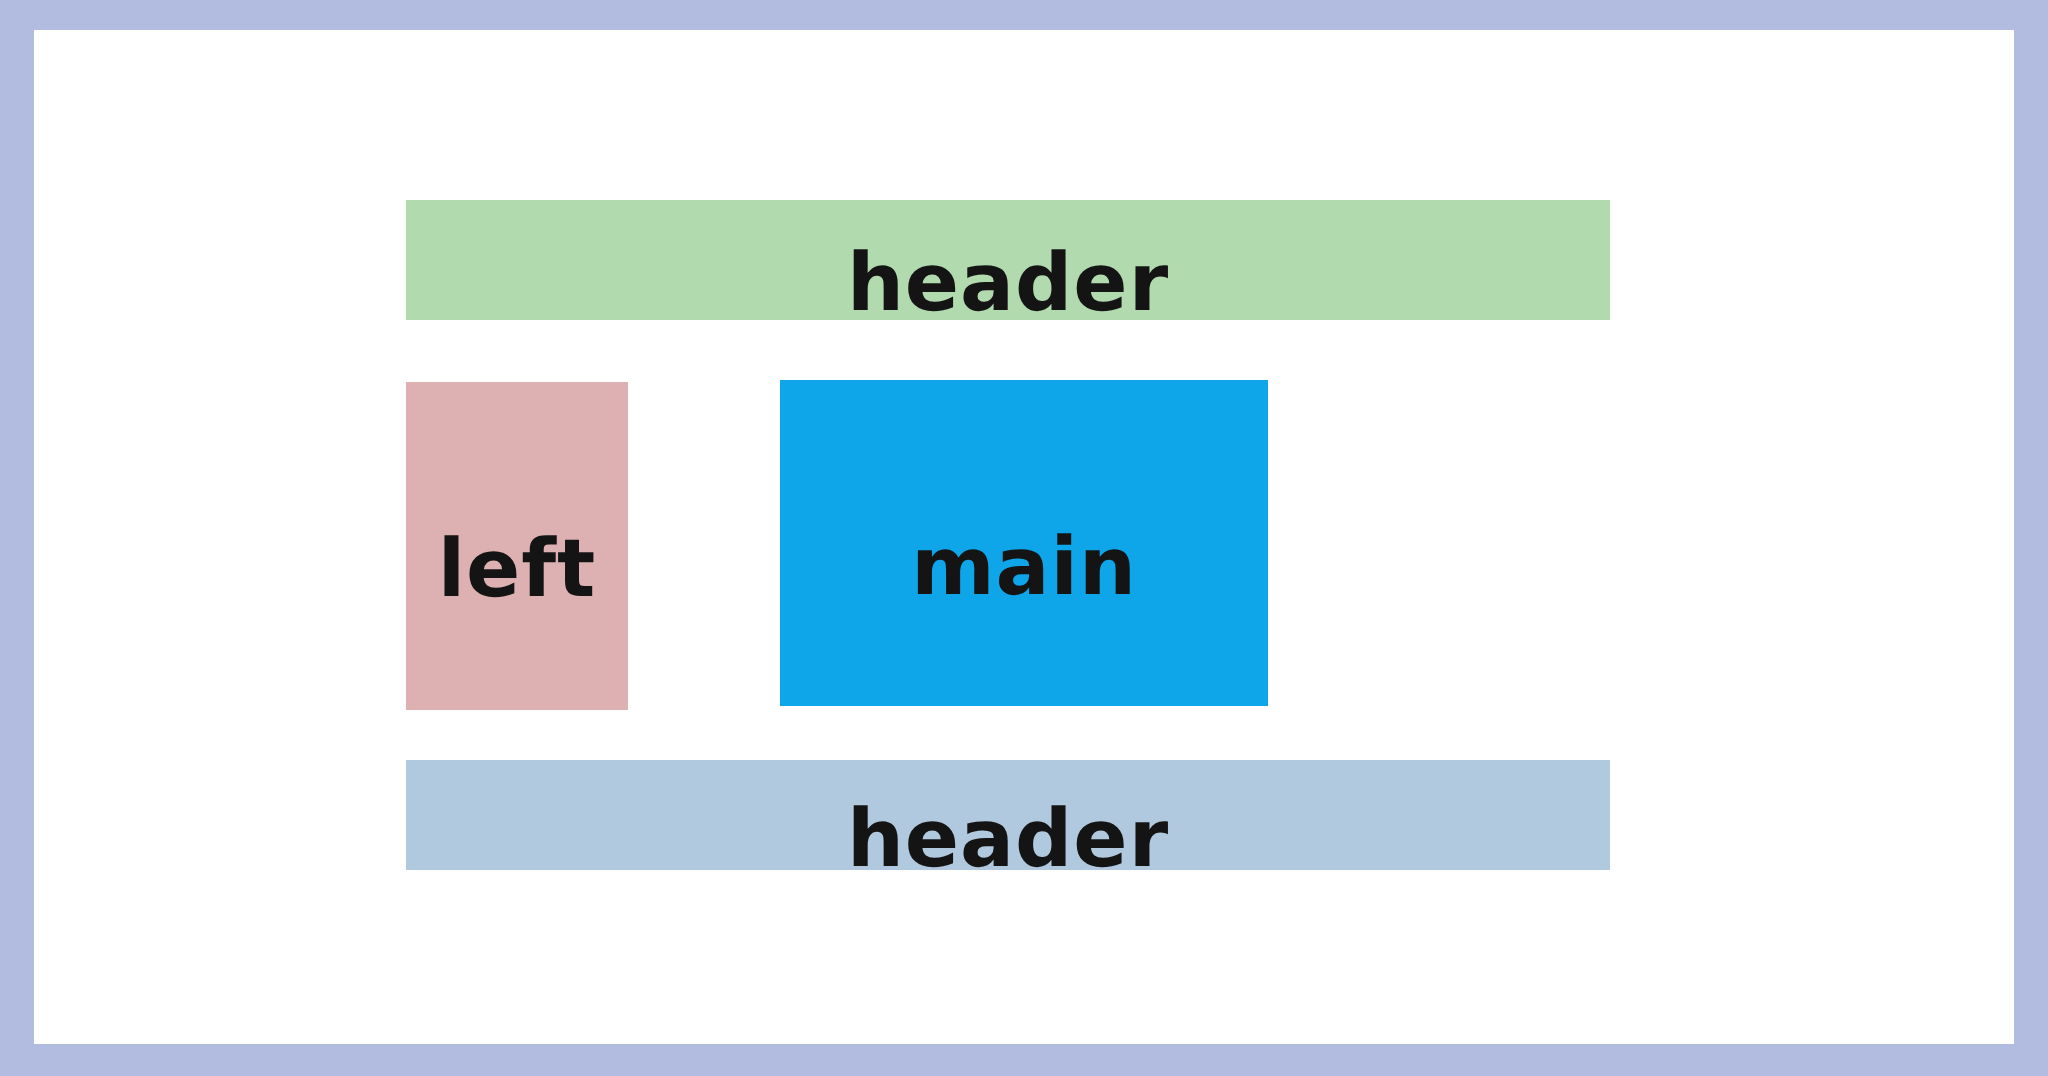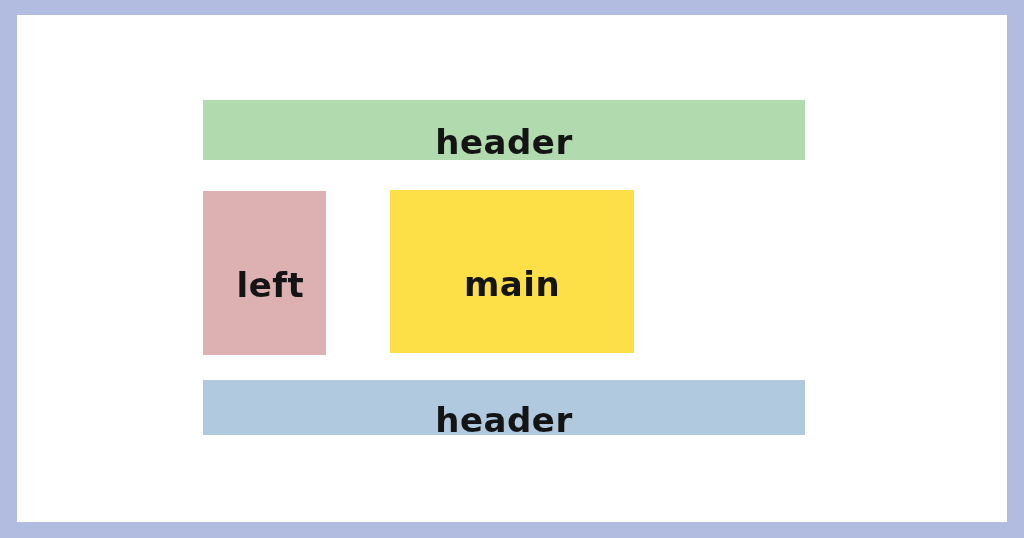--- a/index.html
+++ b/index.html
@@ -23,50 +23,50 @@
     background: #ffffff;
   }
   .region {
     position: absolute;
     display: flex;
     align-items: center;
     justify-content: center;
     overflow: visible;
   }
   .region .label {
-    font-size: 34px;
+    font-size: 40px;
     font-weight: bold;
     color: #141414;
     white-space: nowrap;
     flex-shrink: 0;
     letter-spacing: 0.5px;
     margin-top: 24px;
   }
   .region-header { left: 203px; top: 100px; width: 602px; height: 60px; }
-  .region-left   { left: 203px; top: 191px; width: 111px; height: 164px; padding-left: 12px; }
+  .region-left   { left: 203px; top: 191px; width: 111px; height: 164px; }
   .region-main   { left: 390px; top: 190px; width: 244px; height: 163px; }
   .region-right  { left: 705px; top: 192px; width:  86px; height: 159px; }
   .region-footer { left: 203px; top: 380px; width: 602px; height: 55px; }
 </style>
 </head>
 <body>
 
 <div class="stage">
 
   <div class="frame" style="border-color: rgb(178, 187, 224);"></div>
 
   <div class="region region-header" style="background: rgb(177, 219, 174);">
     <span class="label">header</span>
   </div>
 
   <div class="region region-left" style="background: rgb(221, 177, 177);">
     <span class="label">left</span>
   </div>
 
-  <div class="region region-main" style="background: #fde047;">
+  <div class="region region-main" style="background: #0ea5e9;">
     <span class="label">main</span>
   </div>
 
 
   <div class="region region-footer" style="background: rgb(177, 201, 222);">
     <span class="label">header</span>
   </div>
 
 </div>
 

